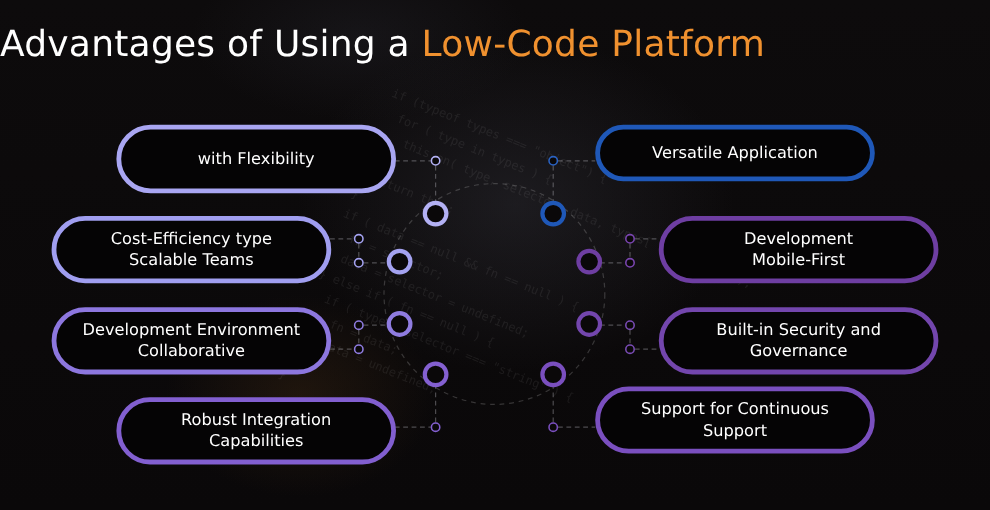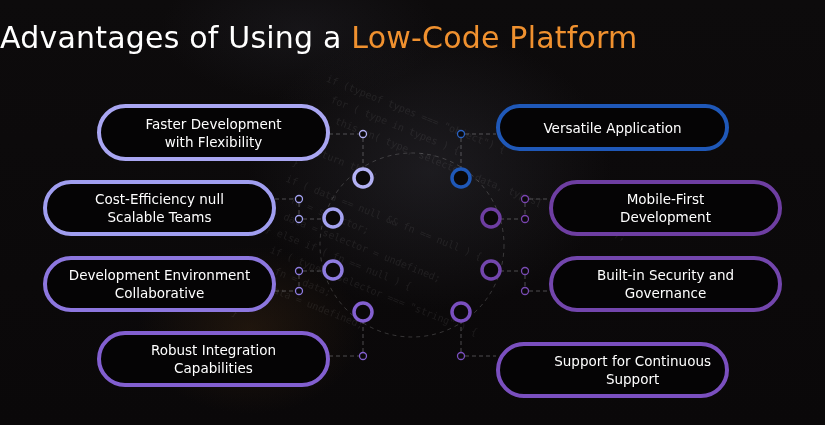--- a/index.html
+++ b/index.html
@@ -110,27 +110,26 @@
     <circle cx="525" cy="199" r="3.5" stroke="#7a45b0"></circle>
     <circle cx="525" cy="219" r="3.5" stroke="#7a45b0"></circle>
     <circle cx="525" cy="271" r="3.5" stroke="#7a4cb5"></circle>
     <circle cx="525" cy="291" r="3.5" stroke="#7a4cb5"></circle>
     <circle cx="461" cy="356" r="3.5" stroke="#7a4fbf"></circle>
   </g>
 </svg>
 
 <div class="box" id="l0" style="left: 97px; top: 104px; width: 233px; height: 57px; border-color: rgb(169, 166, 242);">
   <div>
-      <span>Faster Development</span>
       <span>with Flexibility</span>
     </div>
 </div>
 <div class="box" id="l1" style="left: 43px; top: 180px; width: 233px; height: 56px; border-color: rgb(160, 158, 240);">
   <div>
-      <span>Cost-Efficiency null</span>
+      <span>Cost-Efficiency type</span>
       <span>Scalable Teams</span>
     </div>
 </div>
 <div class="box" id="l2" style="left: 43px; top: 256px; width: 233px; height: 56px; padding: 0px 6px; border-color: rgb(141, 119, 223);">
   <div>
       <span>Development Environment</span>
       <span>Collaborative</span>
     </div>
 </div>
 <div class="box" id="l3" style="left: 97px; top: 331px; width: 233px; height: 56px; border-color: rgb(130, 95, 208);">
@@ -140,28 +139,28 @@
     </div>
 </div>
 
 <div class="box" id="r0" style="left: 496px; top: 104px; width: 233px; height: 47px; border-color: rgb(31, 88, 184); text-align: right;">
   <div>
       <span>Versatile Application</span>
     </div>
 </div>
 <div class="box" id="r1" style="left: 549px; top: 180px; width: 233px; height: 56px; border-color: rgb(110, 62, 162);">
   <div>
+      <span>Development</span>
       <span>Mobile-First</span>
-      <span>Development</span>
     </div>
 </div>
 <div class="box" id="r2" style="left: 549px; top: 256px; width: 233px; height: 56px; border-color: rgb(115, 70, 173); text-align: center;">
   <div>
       <span>Built-in Security and</span>
       <span>Governance</span>
     </div>
 </div>
-<div class="box" id="r3" style="left: 496px; top: 342px; width: 233px; height: 56px; border-color: rgb(122, 79, 191); justify-content: flex-end;">
+<div class="box" id="r3" style="left: 496px; top: 322px; width: 233px; height: 56px; border-color: rgb(122, 79, 191);">
   <div>
       <span>Support for Continuous</span>
       <span>Support</span>
     </div>
 </div>
 
 </body></html>

